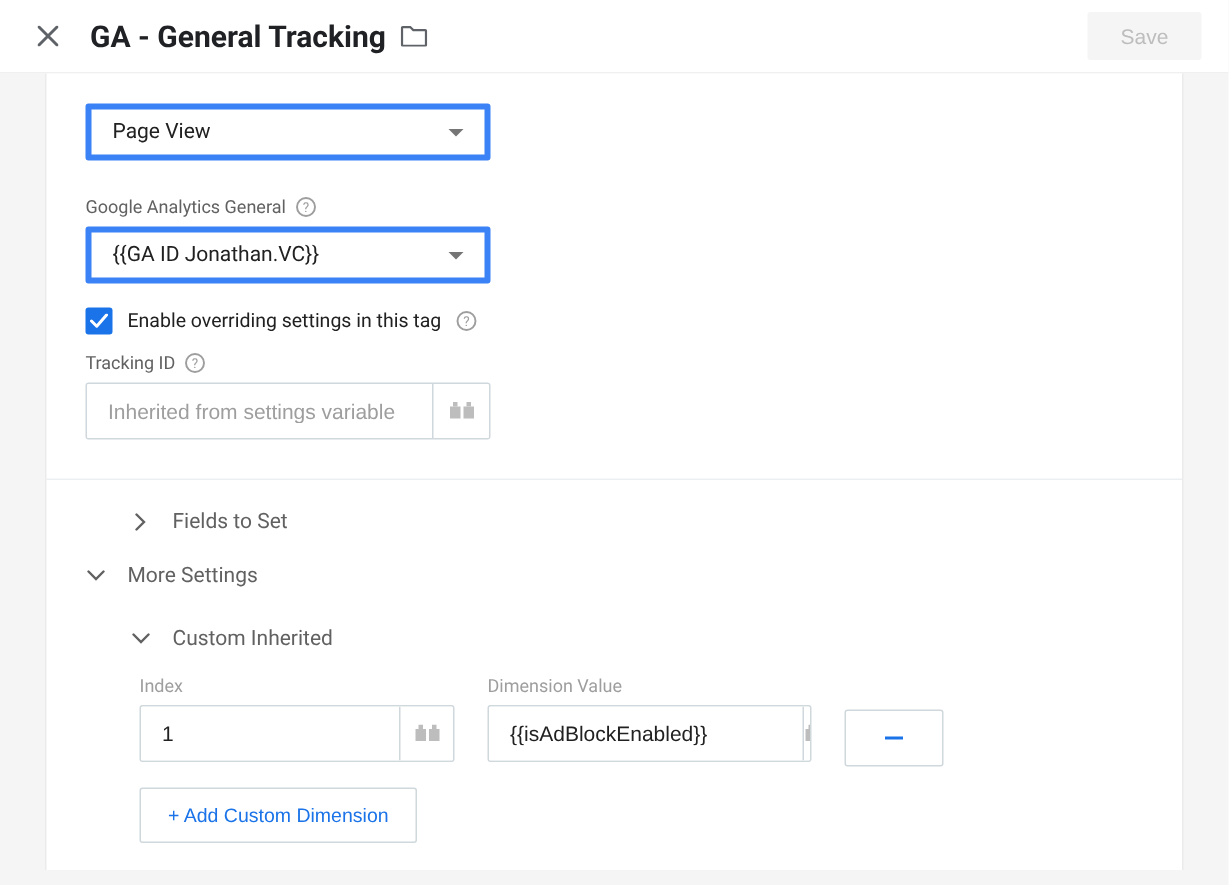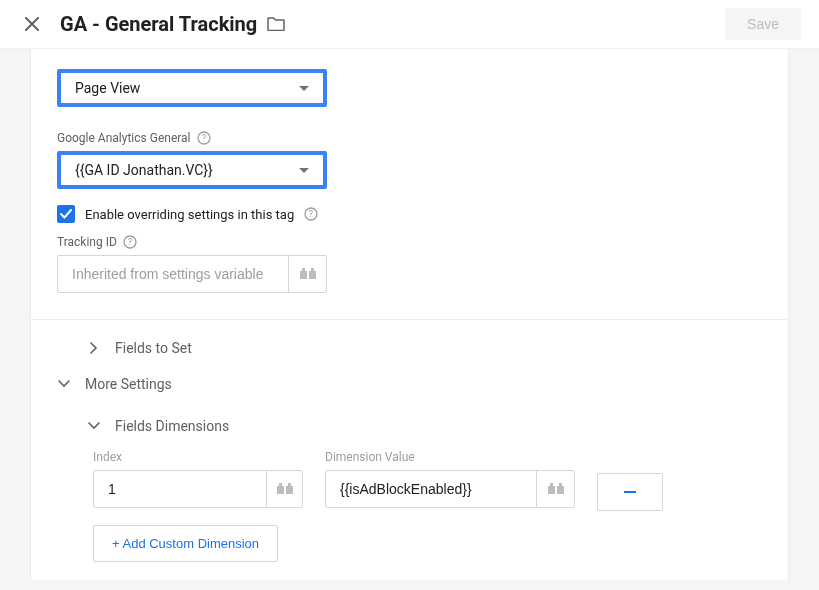--- a/index.html
+++ b/index.html
@@ -176,21 +176,21 @@
       background: #fff;
     }
     .dim-input-group input {
       border: none;
       padding: 0 14px;
       font-size: 14px;
       color: #212121;
       outline: none;
     }
     .idx-input { width: 210px; }
-    .val-input { width: 250px; }
+    .val-input { width: 216px; }
     .dim-input-group input.idx-txt { width: 172px; }
     .dim-input-group input.val-txt { width: 212px; }
     .remove-btn {
       width: 66px;
       height: 38px;
       border: 1px solid #cfd8dc;
       border-radius: 2px;
       background: #fff;
       display: flex;
       align-items: center;
@@ -320,21 +320,21 @@
       </span>
       <span>More Settings</span>
     </div>
 
     <div class="collapsible nested-1" style="margin-top:6px;">
       <span class="chevron">
         <svg width="12" height="8" viewBox="0 0 12 8">
             <path d="M1 1l5 5 5-5" stroke="#616161" stroke-width="1.6" fill="none" stroke-linecap="round"></path>
           </svg>
       </span>
-      <span>Fields Dimensions</span>
+      <span>Custom Inherited</span>
     </div>
 
     <div class="dim-row" style="margin-top:6px;">
       <div class="dim-col">
         <div class="small-label">Index</div>
         <div class="dim-input-group idx-input">
           <input class="idx-txt" type="text" value="1" style="">
           <div class="lego-btn">
             <svg width="18" height="12" viewBox="0 0 18 12">
                 <rect x="1" y="3" width="7" height="8" fill="#bdbdbd"></rect>

